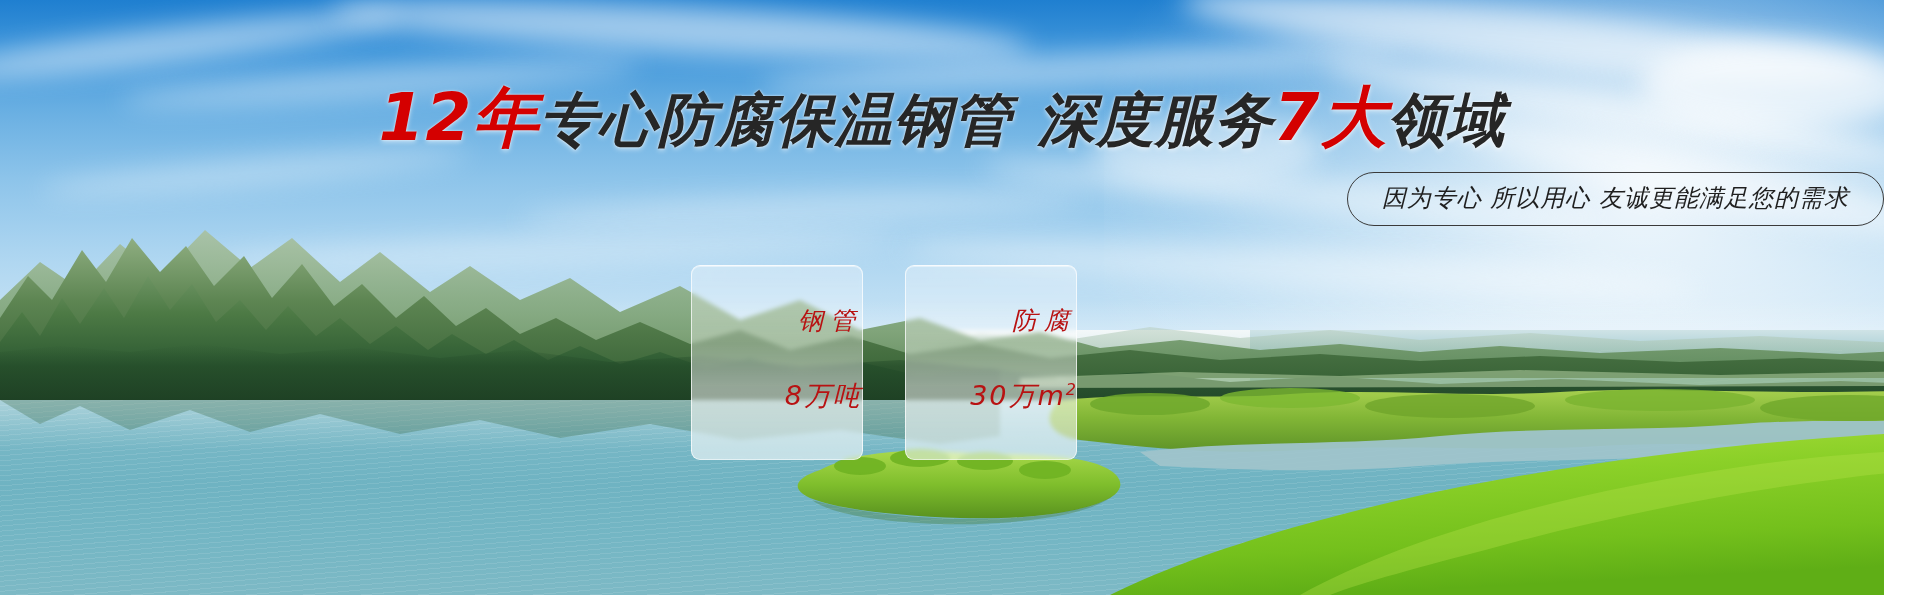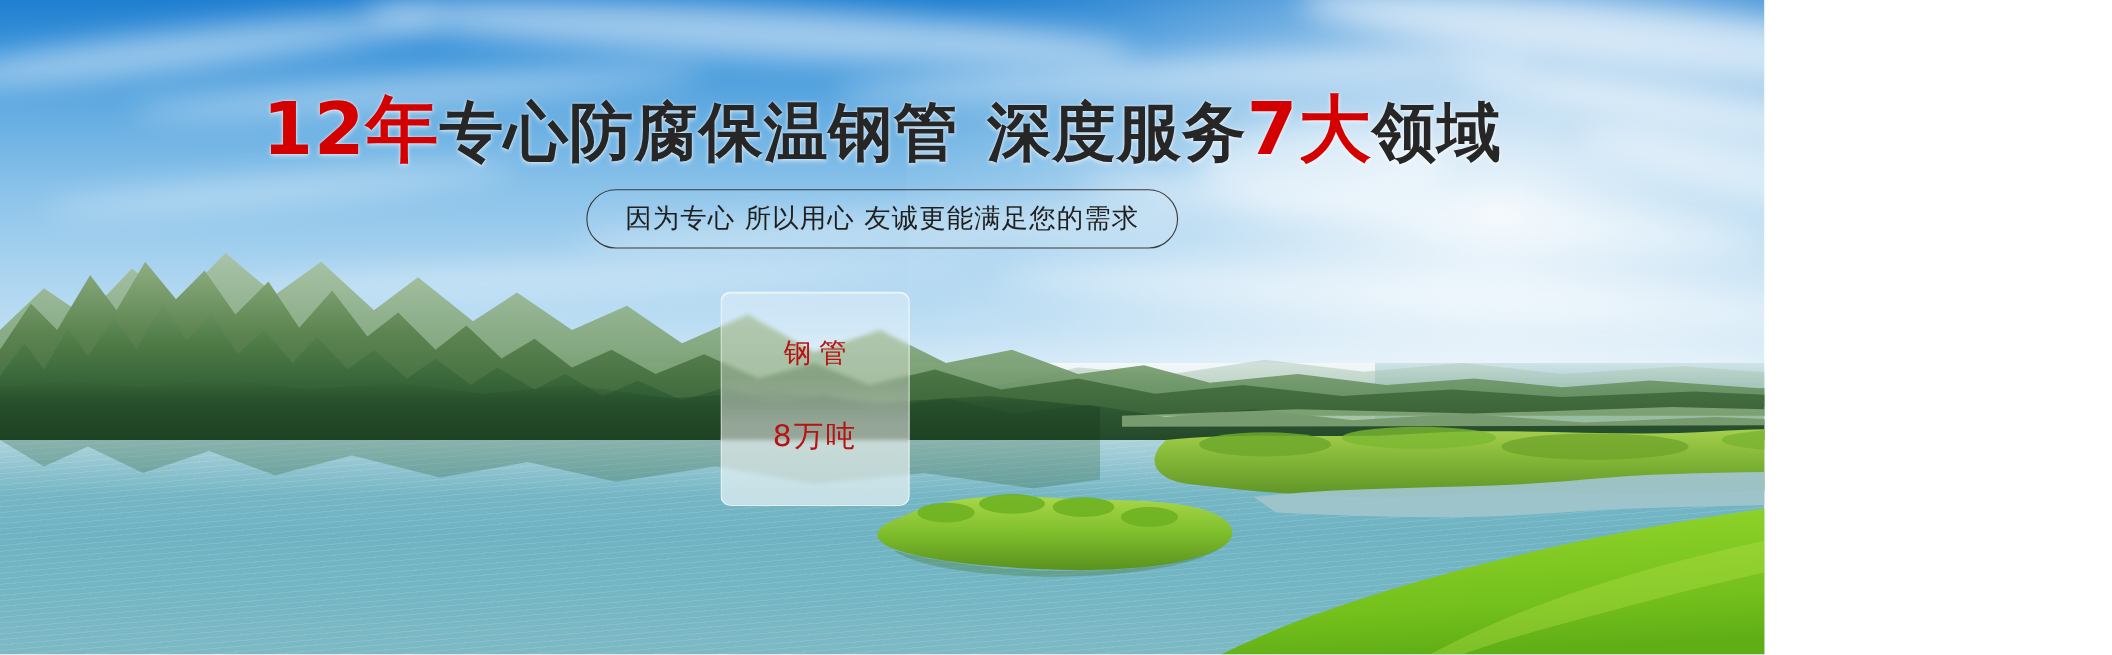--- a/index.html
+++ b/index.html
@@ -1,22 +1,23 @@
 <!DOCTYPE html>
 <html lang="zh"><head>
 <meta charset="utf-8">
 <title>Banner</title>
 <style>
   html,body{margin:0;padding:0;background:#fff;}
   body{font-family:"DejaVu Sans","Liberation Sans",sans-serif;}
 
   .banner{
     position:relative;
-    width:1604px;height:595px;
+    width:1884px;height:595px;
     overflow:hidden;
+    font-style:italic;
   }
 
   
   .sky{
     position:absolute;inset:0;
     background:
       linear-gradient(180deg,
         #1f7fd0 0%,
         #3e95da 8%,
         #67aee2 18%,
@@ -94,21 +95,21 @@
     letter-spacing:1px;
     white-space:nowrap;
     text-shadow:0 2px 5px rgba(255,255,255,.55), 0 0 2px rgba(255,255,255,.8);
   }
   .headline .dark{color:#262626;}
   .headline .red{color:#d40000;font-size:66px;}
   .headline .gap{display:inline-block;width:26px;}
 
   .subtitle-wrap{
     position:absolute;left:0;right:0;top:172px;
-    display:flex;justify-content:center;
+    display:flex;justify-content:flex-end;
   }
   .subtitle{
     border:1.5px solid #3a3a3a;
     border-radius:30px;
     padding:9px 34px 11px;
     font-size:24px;
     letter-spacing:1px;
     color:#1f1f1f;
     white-space:nowrap;
     background:rgba(255,255,255,.06);
@@ -123,22 +124,23 @@
     width:170px;height:193px;
     border-radius:9px;
     background:linear-gradient(180deg,
         rgba(255,255,255,.30) 0%,
         rgba(255,255,255,.34) 40%,
         rgba(255,255,255,.52) 62%,
         rgba(255,255,255,.58) 100%);
     border:1px solid rgba(255,255,255,.72);
     box-shadow:inset 0 1px 0 rgba(255,255,255,.45);
     display:flex;flex-direction:column;
-    align-items:center;
+    align-items:flex-end;
     backdrop-filter:blur(2px);
+    margin-left:36px;
   }
   .card-title{
     margin-top:38px;
     font-size:25px;
     color:#b81212;
     letter-spacing:7px;
     text-indent:7px;
     font-weight:500;
   }
   .card-value{
@@ -305,17 +307,21 @@
     <div class="subtitle">因为专心 所以用心  友诚更能满足您的需求</div>
   </div>
 
   <div class="cards">
 
     <div class="card">
       <div class="card-title">钢管</div>
       <div class="card-value"><span>8万吨</span></div>
     </div>
 
+    <div class="card">
+      <div class="card-title">防腐</div>
+      <div class="card-value"><span>30万m</span><sup>2</sup></div>
+    </div>
 
 
   </div>
 
 </div>
 
 </body></html>

